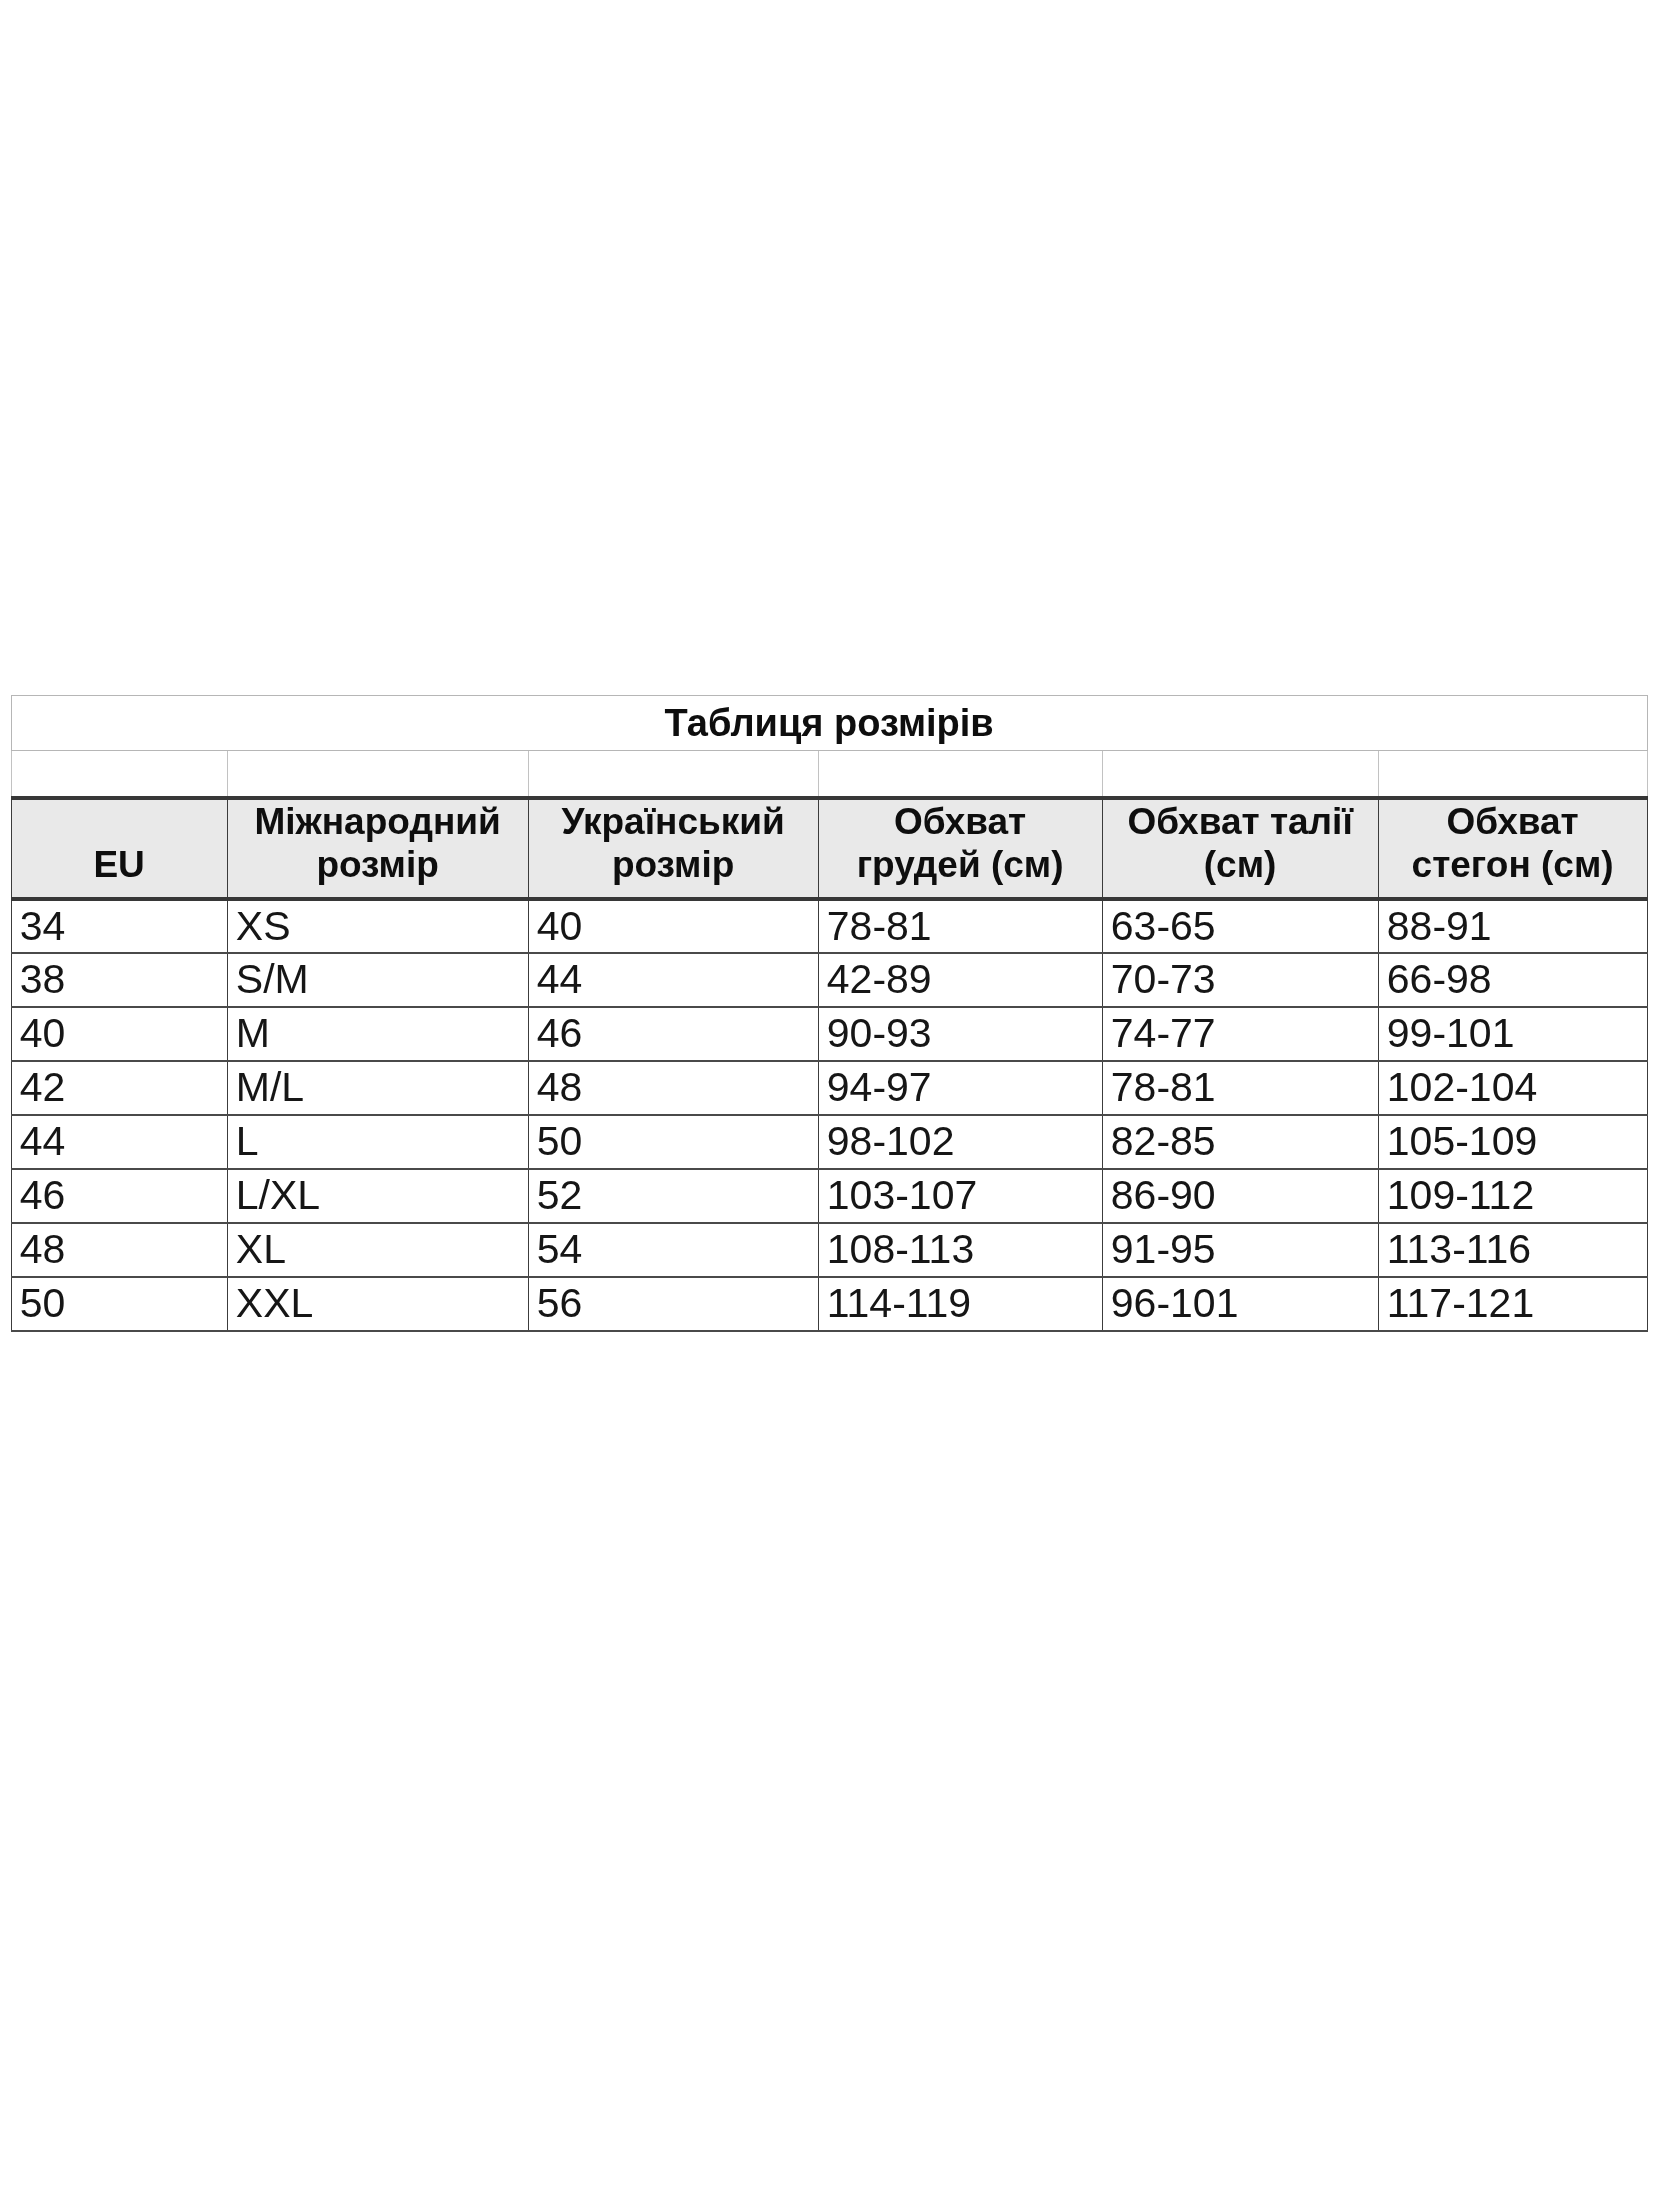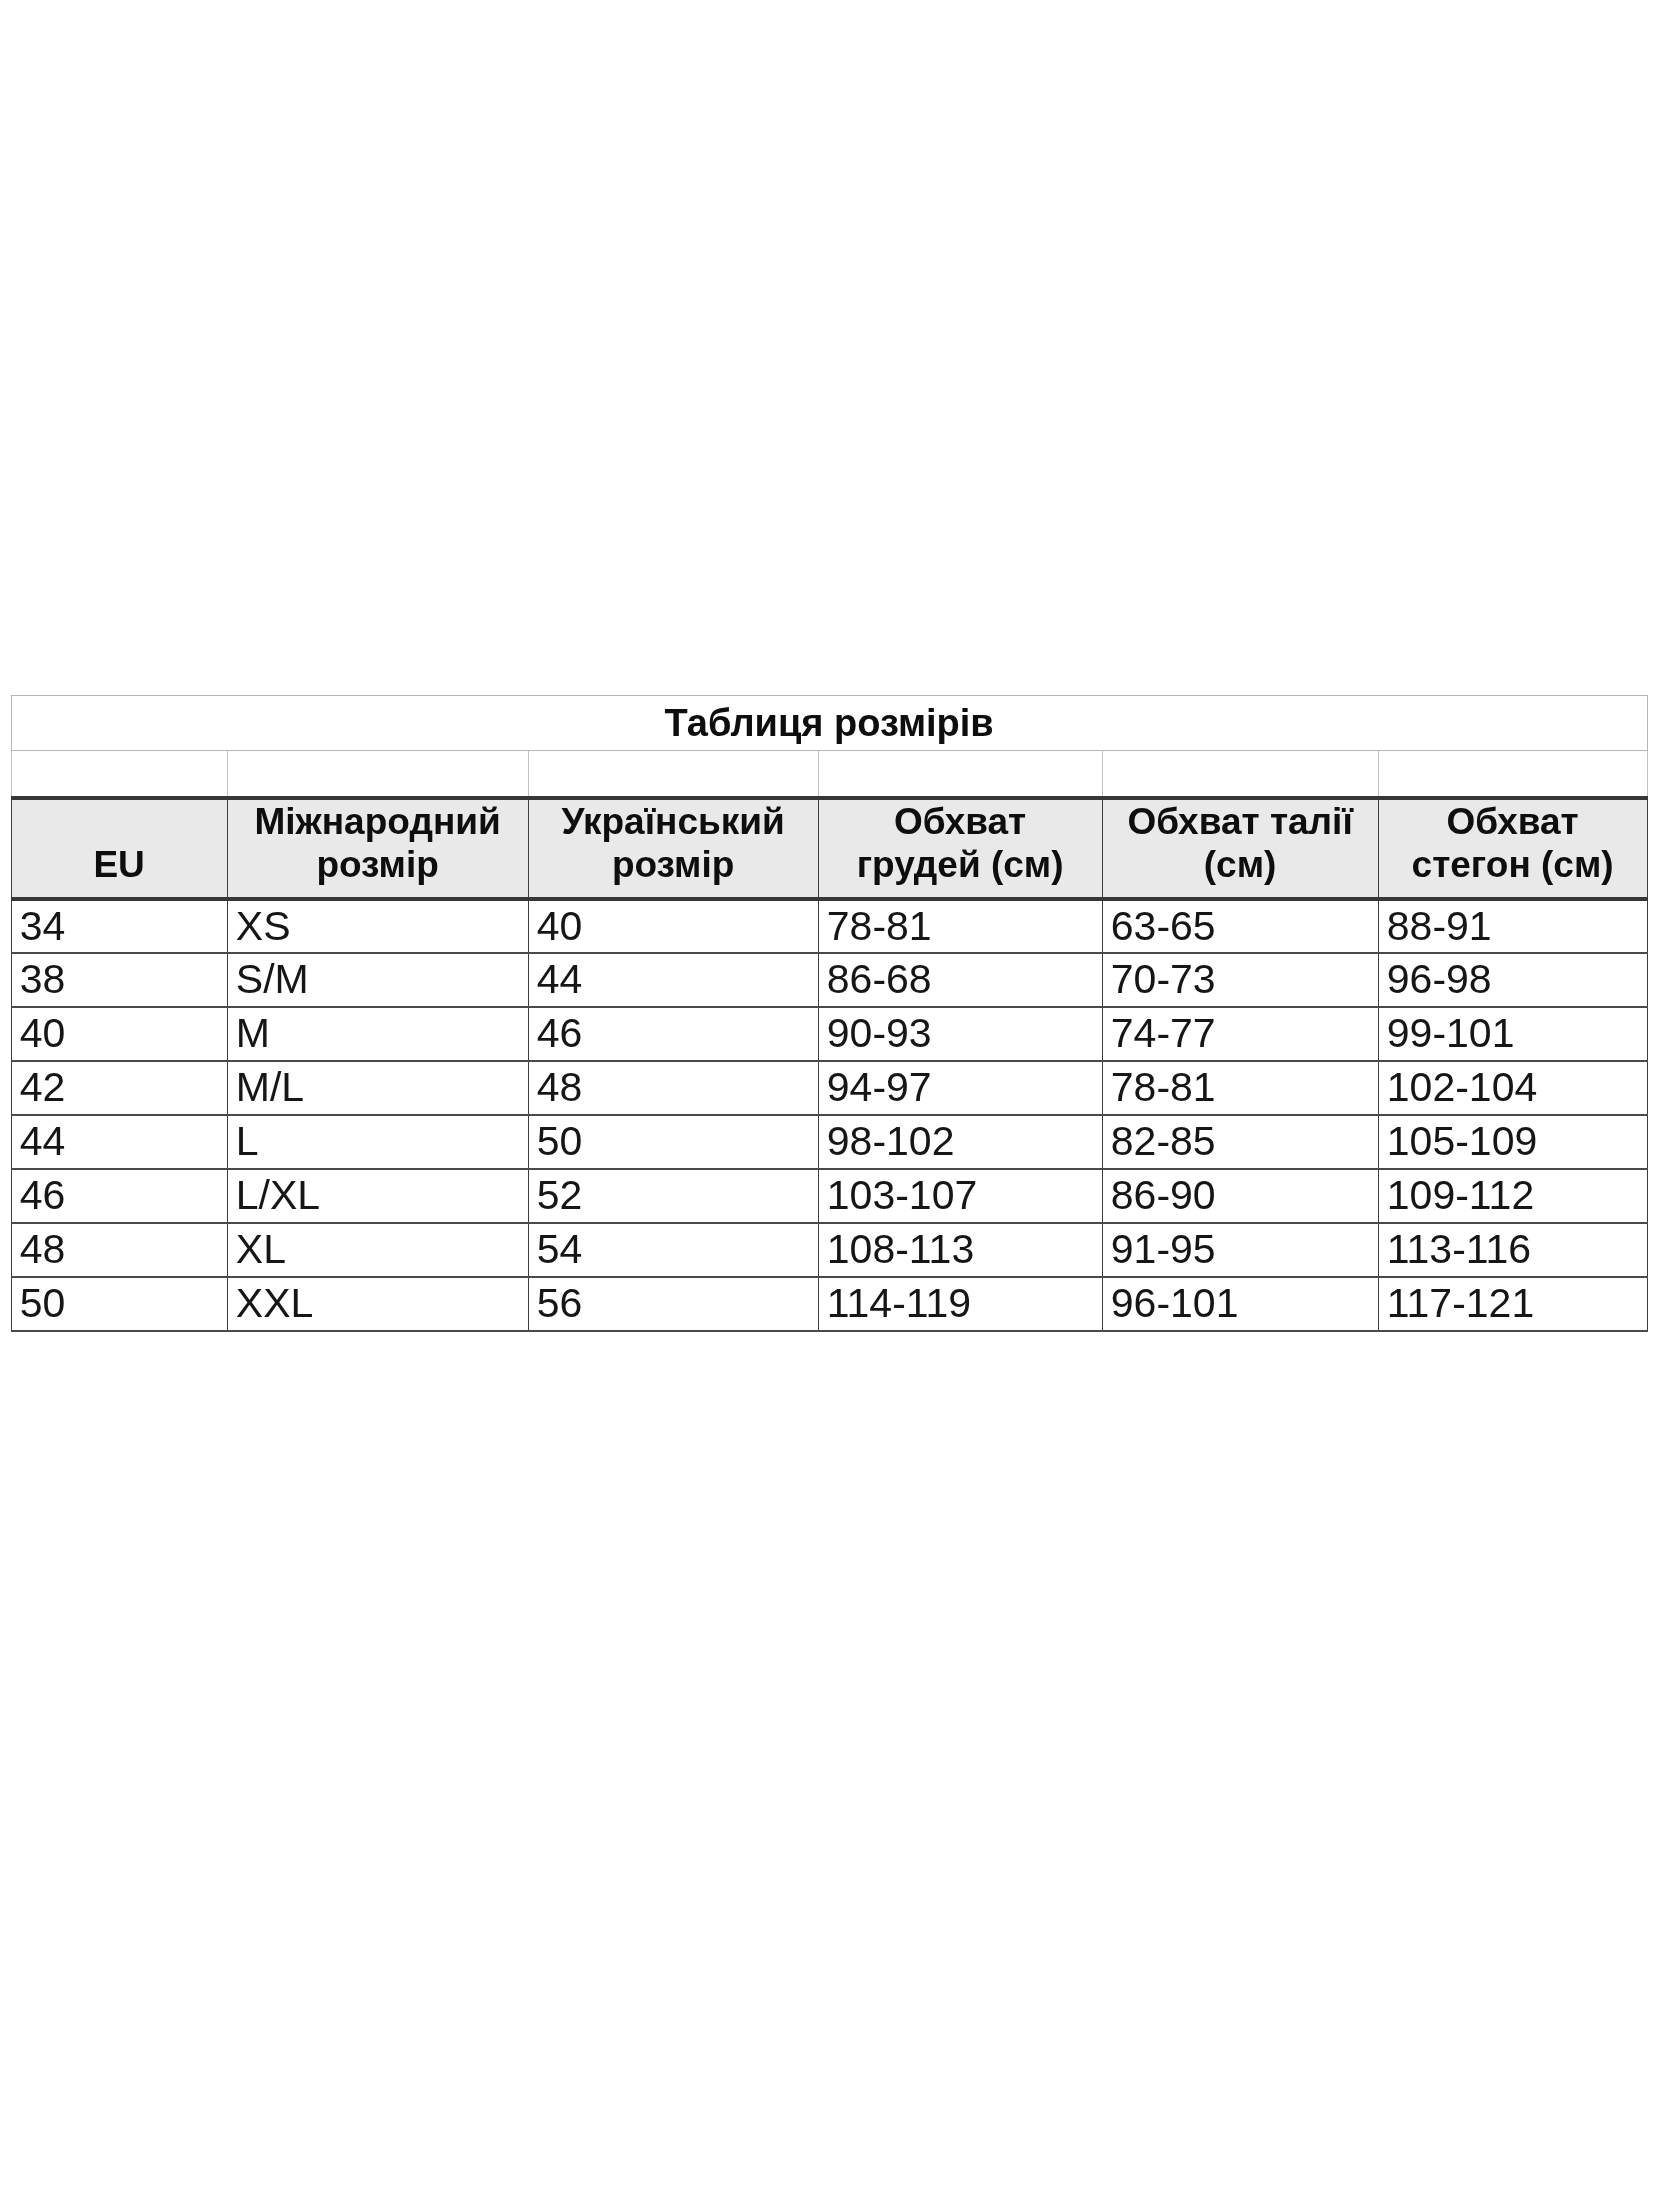--- a/index.html
+++ b/index.html
@@ -119,23 +119,23 @@
       <td class="data-cell">XS</td>
       <td class="data-cell">40</td>
       <td class="data-cell">78-81</td>
       <td class="data-cell">63-65</td>
       <td class="data-cell">88-91</td>
     </tr>
     <tr class="row-data">
       <td class="data-cell">38</td>
       <td class="data-cell">S/M</td>
       <td class="data-cell">44</td>
-      <td class="data-cell">86-68</td>
+      <td class="data-cell">42-89</td>
       <td class="data-cell">70-73</td>
-      <td class="data-cell">96-98</td>
+      <td class="data-cell">66-98</td>
     </tr>
     <tr class="row-data">
       <td class="data-cell">40</td>
       <td class="data-cell">M</td>
       <td class="data-cell">46</td>
       <td class="data-cell">90-93</td>
       <td class="data-cell">74-77</td>
       <td class="data-cell">99-101</td>
     </tr>
     <tr class="row-data">

